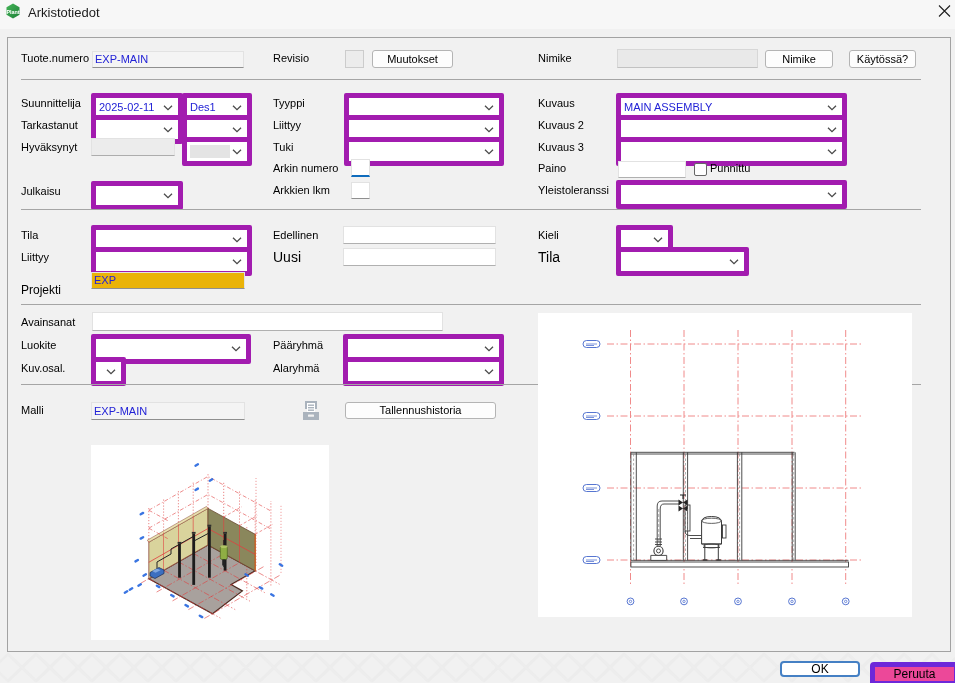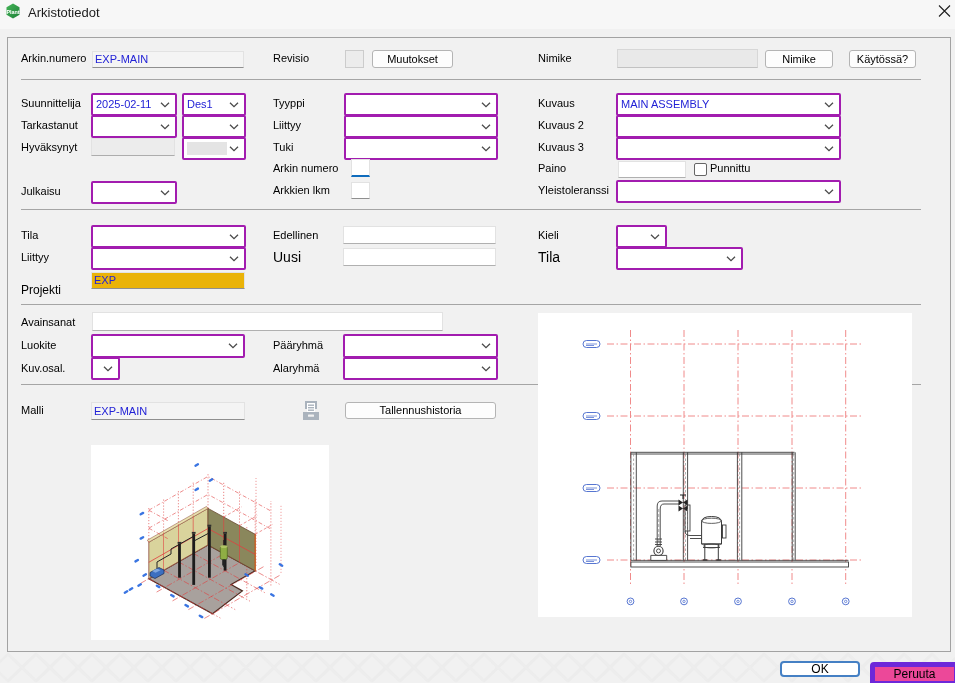--- a/index.html
+++ b/index.html
@@ -1,37 +1,37 @@
 <!DOCTYPE html>
 <html><head><meta charset="utf-8"><style>
 
 *{box-sizing:content-box}
 body{margin:0;width:955px;height:683px;background:#f1f1f1;font-family:"Liberation Sans",sans-serif;position:relative;overflow:hidden}
 .lbl{position:absolute;white-space:nowrap;color:#000}
-.combo{position:absolute;background:#fff;border:2px solid #a21caf;border-radius:2px}
+.combo{position:absolute;background:#fff;border:5px solid #a21caf;border-radius:2px}
 .btn{position:absolute;background:#fdfdfd;border:1px solid #b4b4b4;border-radius:3px;font-size:11px;text-align:center;color:#000}
 
 </style></head><body>
 <div style="position:absolute;left:0;top:0;width:955px;height:29px;background:#f7f7f7"></div>
 <svg style="position:absolute;left:5px;top:3px" width="16" height="16" viewBox="0 0 16 16">
 <defs>
       <linearGradient id="g1" x1="0" y1="0" x2="1" y2="1">
         <stop offset="0" stop-color="#45b558"></stop>
         <stop offset="1" stop-color="#1d8038"></stop>
       </linearGradient>
     </defs>
 <polygon points="8,0.5 14.5,4.2 14.5,11.8 8,15.5 1.5,11.8 1.5,4.2" fill="url(#g1)"></polygon>
 <text x="8" y="10.6" font-size="5.4" font-weight="bold" fill="#fff" text-anchor="middle" font-family="Liberation Sans">Plant</text>
   </svg>
 <div class="lbl" style="left:28px;top:5px;font-size:13px;color:#1b1b1b">Arkistotiedot</div>
 <svg style="position:absolute;left:938px;top:5px" width="13" height="12" viewBox="0 0 13 12">
     <path d="M1 0.5 L12 11.5 M12 0.5 L1 11.5" stroke="#202020" stroke-width="1.1" fill="none"></path>
   </svg>
 <div style="position:absolute;left:7px;top:37px;width:942px;height:613px;border:1px solid #a2a2a2;background:#f1f1f1"></div>
-<div class="lbl" style="left:21px;top:52px;font-size:11px;line-height:13px;color:#000">Arkin.numero</div>
+<div class="lbl" style="left:21px;top:52px;font-size:11px;line-height:13px;color:#000">Tuote.numero</div>
 <div style="position:absolute;left:92px;top:51px;width:150px;height:15px;background:#f4f4f4;border:1px solid #e2e2e2;border-bottom:1px solid #8f8f8f">
     <span style="position:absolute;left:2px;top:0;height:15px;line-height:15px;font-size:11px;color:#2222d6;white-space:nowrap">EXP-MAIN</span>
   </div>
 <div class="lbl" style="left:273px;top:52px;font-size:11px;line-height:13px;color:#000">Revisio</div>
 <div style="position:absolute;left:345px;top:50px;width:17px;height:16px;background:#ececec;border:1px solid #cccccc"></div>
 <div class="btn" style="left:372px;top:50px;width:79px;height:16px;line-height:16px">Muutokset</div>
 <div class="lbl" style="left:538px;top:52px;font-size:11px;line-height:13px;color:#000">Nimike</div>
 <div style="position:absolute;left:617px;top:49px;width:139px;height:17px;background:#e9e9e9;border:1px solid #d7d7d7;border-bottom-color:#c2c2c2"></div>
 <div class="btn" style="left:765px;top:50px;width:66px;height:16px;line-height:16px">Nimike</div>
 <div class="btn" style="left:849px;top:50px;width:65px;height:16px;line-height:16px">Käytössä?</div>

